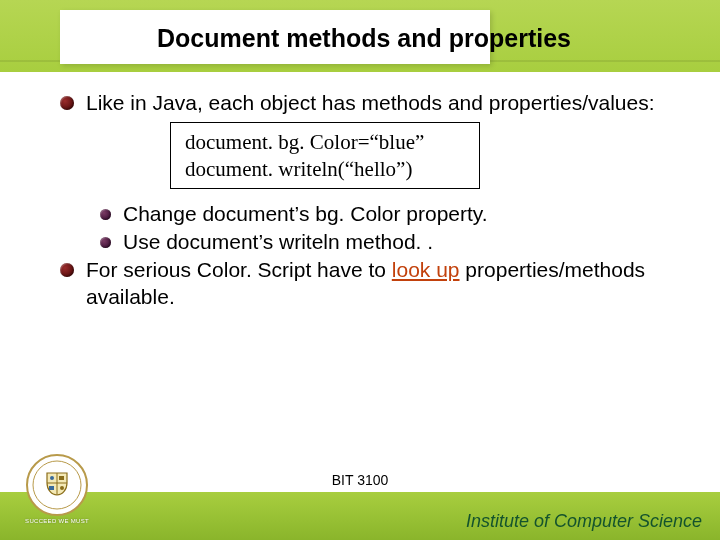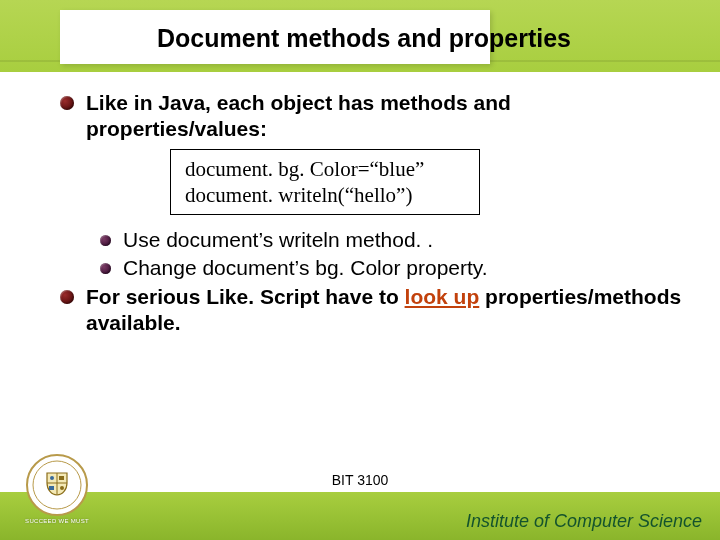--- a/index.html
+++ b/index.html
@@ -78,21 +78,21 @@
   }
   .bullet-icon.small {
     width: 11px; height: 11px; flex: 0 0 11px;
     margin-top: 8px;
     background: radial-gradient(circle at 35% 35%, #7a3a63 0%, #44143a 70%, #2a0c24 100%);
   }
   .bullet-text {
     flex: 1;
     line-height: 1.25;
   }
-  .bold { font-weight: bold; }
+  .bold { font-weight: normal; }
   .code-block {
     margin: 6px 0 12px 110px;
     border: 1.5px solid #000;
     padding: 6px 14px 6px 14px;
     width: 310px;
     font-family: "Times New Roman", Times, serif;
     font-size: 21px;
     line-height: 1.25;
   }
   .link {
@@ -162,31 +162,31 @@
     <div class="bullet-text bold">Like in Java, each object has methods and properties/values:</div>
   </div>
 
   <div class="code-block">
     <div>document. bg. Color=“blue”</div>
     <div>document. writeln(“hello”)</div>
   </div>
 
   <div class="bullet-row-sub">
     <span class="bullet-icon small"></span>
-    <div class="bullet-text">Use document’s writeln method. .</div>
+    <div class="bullet-text">Change document’s bg. Color property.</div>
   </div>
   <div class="bullet-row-sub">
     <span class="bullet-icon small"></span>
-    <div class="bullet-text">Change document’s bg. Color property.</div>
+    <div class="bullet-text">Use document’s writeln method. .</div>
   </div>
 
   <div class="bullet-row">
     <span class="bullet-icon"></span>
     <div class="bullet-text bold">
-      <span>For serious Like. Script have to </span><span class="link">look up</span><span> properties/methods available.</span>
+      <span>For serious Color. Script have to </span><span class="link">look up</span><span> properties/methods available.</span>
     </div>
   </div>
 
 </div>
 
 <div class="footer-code">BIT 3100</div>
 
 <div class="bottom-band"></div>
 
 <div class="logo-wrap">

